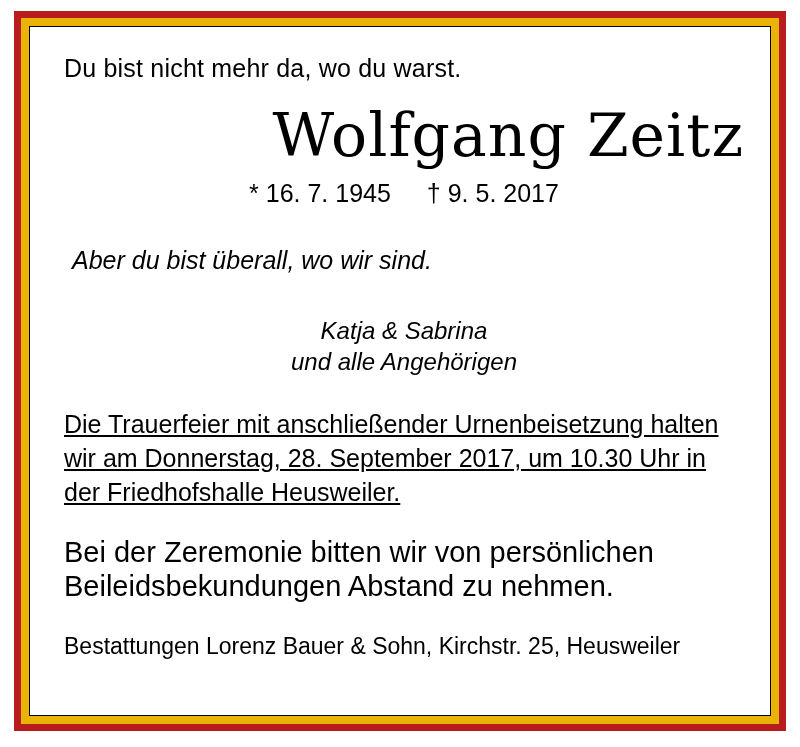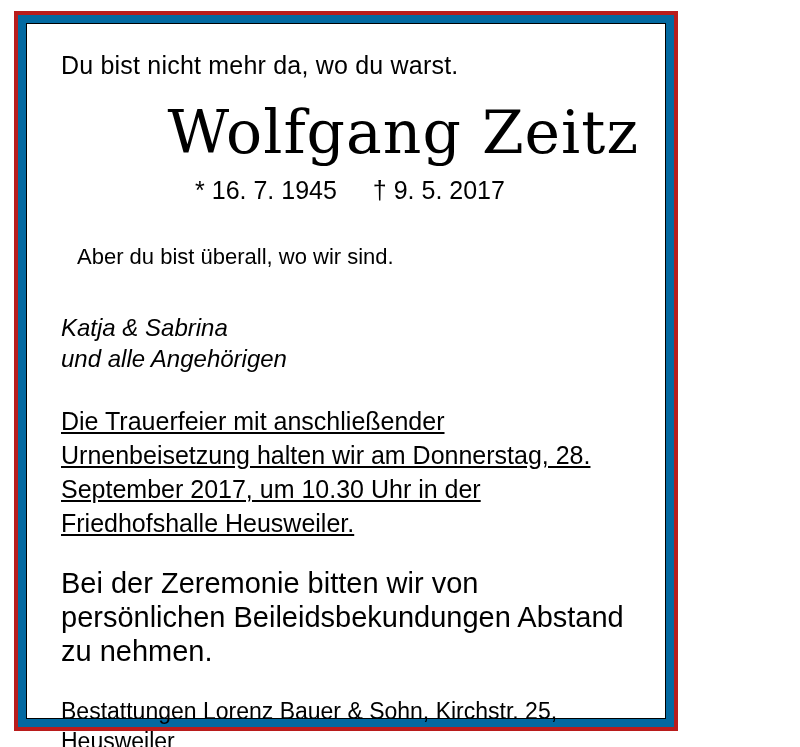--- a/index.html
+++ b/index.html
@@ -11,25 +11,25 @@
     width: 800px;
     height: 747px;
     font-family: "Liberation Sans", sans-serif;
     color: #000000;
     overflow: hidden;
   }
   .obituary {
     position: absolute;
     left: 14px;
     top: 11px;
-    width: 664px;
+    width: 772px;
     height: 720px;
     box-sizing: border-box;
-    border: 4px solid #b91c1c;
-    background: #0369a1;
+    border: 7px solid #b91c1c;
+    background: #eab308;
   }
   .inner {
     position: absolute;
     left: 8px;
     top: 8px;
     right: 8px;
     bottom: 8px;
     border: 1px solid #000000;
     box-sizing: border-box;
     background: #ffffff;
@@ -60,26 +60,27 @@
     text-align: center;
     font-size: 25px;
     line-height: 32px;
     margin: 4px 0 0 0;
   }
   .dates .sep {
     display: inline-block;
     width: 36px;
   }
   .line-overall {
-    font-size: 22px;
+    font-size: 25px;
     line-height: 34px;
-    margin: 34px 0 0 16px;
+    margin: 34px 0 0 8px;
+    font-style: italic;
   }
   .survivors {
-    text-align: left;
+    text-align: center;
     font-style: italic;
     font-size: 24px;
     line-height: 31px;
     margin: 38px 0 0 0;
   }
   .place {
     font-size: 25px;
     line-height: 34px;
     margin: 38px 0 0 0;
   }

